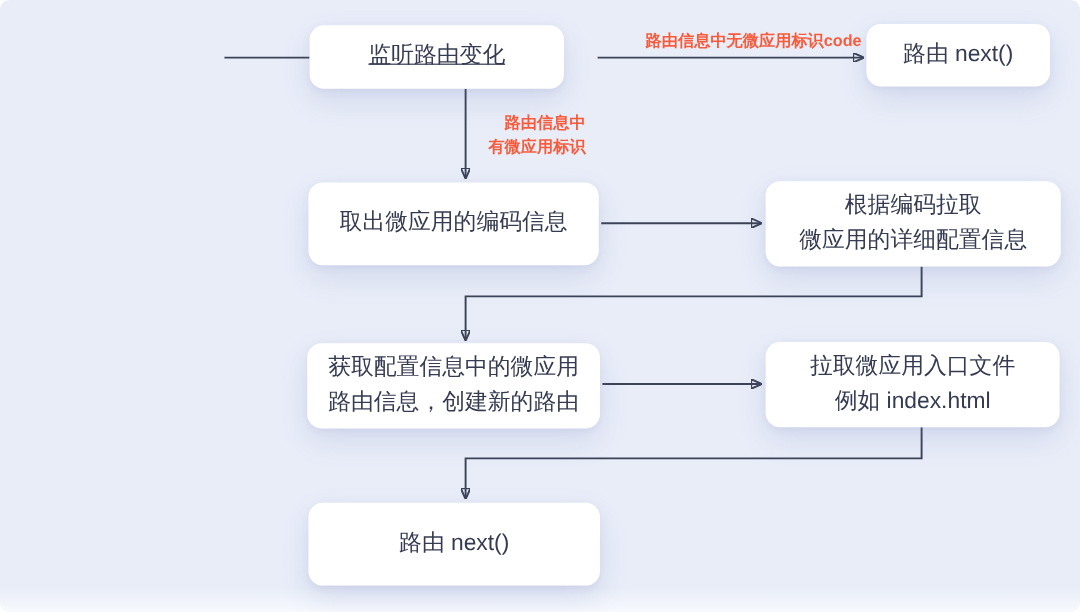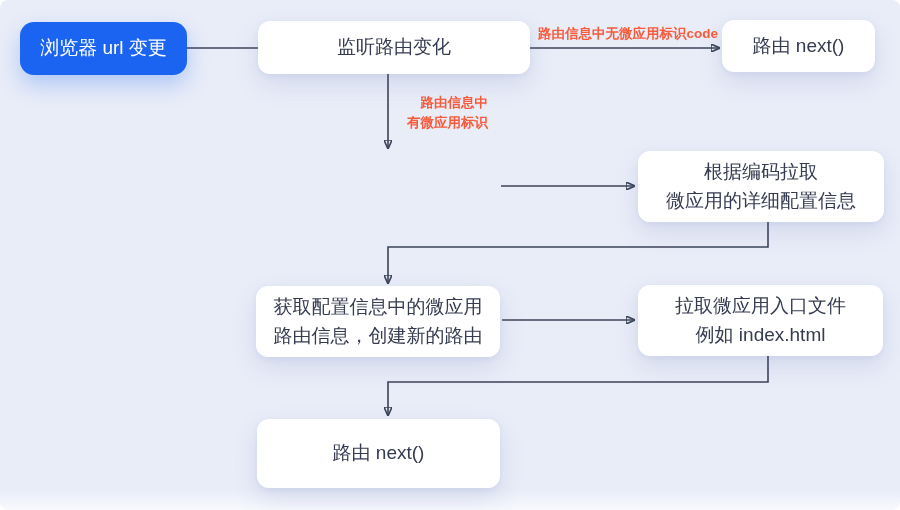--- a/index.html
+++ b/index.html
@@ -48,21 +48,21 @@
   .edge-label {
     position: absolute;
     color: #F85B3C;
     font-size: 13.5px;
     font-weight: bold;
     line-height: 1.45;
     white-space: pre-line;
   }
   
   .n-browser   { left: 20px;  top: 22px;  width: 167px; height: 53px; }
-  .n-listen    { left: 258px; top: 21px;  width: 272px; height: 53px; }
+  .n-listen    { left: 258px; top: 21px;  width: 212px; height: 53px; text-decoration: underline; }
   .n-next-top  { left: 722px; top: 20px;  width: 153px; height: 52px; }
   .n-extract   { left: 257px; top: 152px; width: 242px; height: 69px; }
   .n-config    { left: 638px; top: 151px; width: 246px; height: 71px; border-radius: 12px; }
   .n-create    { left: 256px; top: 286px; width: 244px; height: 71px; }
   .n-entry     { left: 638px; top: 285px; width: 245px; height: 71px; }
   .n-next-bot  { left: 257px; top: 419px; width: 243px; height: 69px; }
   .l-no-app    { left: 498px; top: 24px;  width: 260px; text-align: center; }
   .l-has-app   { left: 407px; top: 93px;  text-align: right; }
 </style>
 </head>
@@ -78,26 +78,26 @@
     </defs>
     <line x1="187" y1="48" x2="258" y2="48"></line>
     <line x1="498" y1="48" x2="719" y2="48" marker-end="url(#arrow)"></line>
     <line x1="388" y1="74" x2="388" y2="148" marker-end="url(#arrow)"></line>
     <line x1="501" y1="186" x2="634" y2="186" marker-end="url(#arrow)"></line>
     <path d="M768,222 L768,247 L388,247 L388,283" marker-end="url(#arrow)"></path>
     <line x1="502" y1="320" x2="634" y2="320" marker-end="url(#arrow)"></line>
     <path d="M768,356 L768,382 L388,382 L388,415" marker-end="url(#arrow)"></path>
   </svg>
 
-  <div class="node start n-browser">浏览器 url 变更</div>
 
   <div class="node n-listen">监听路由变化</div>
 
   <div class="node n-next-top">路由 next()</div>
 
+  <div class="node n-extract">取出微应用的编码信息</div>
 
   <div class="node n-config">根据编码拉取
 微应用的详细配置信息</div>
 
   <div class="node n-create">获取配置信息中的微应用
 路由信息，创建新的路由</div>
 
   <div class="node n-entry">拉取微应用入口文件
 例如 index.html</div>
 

